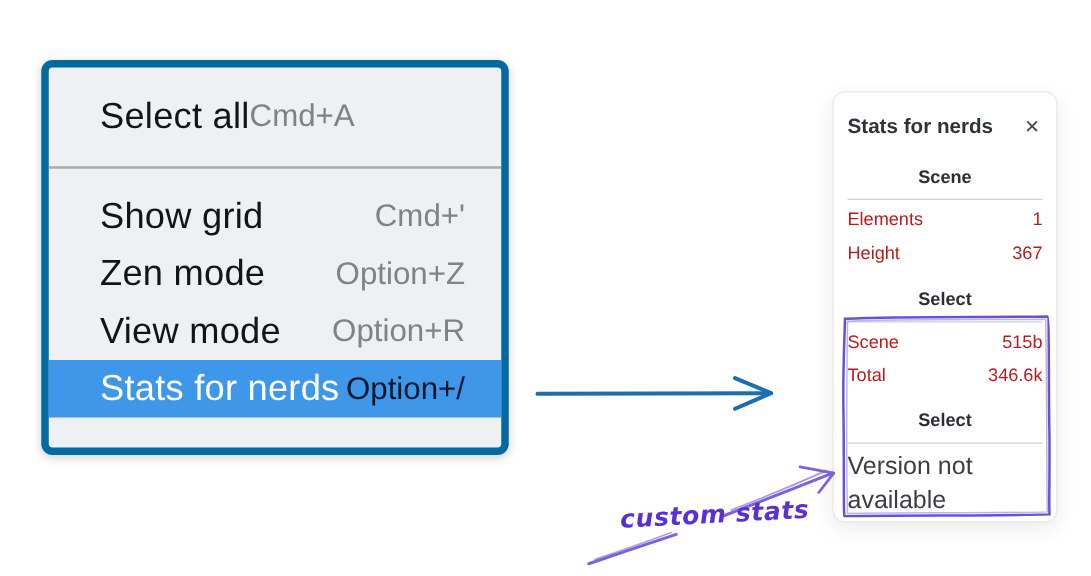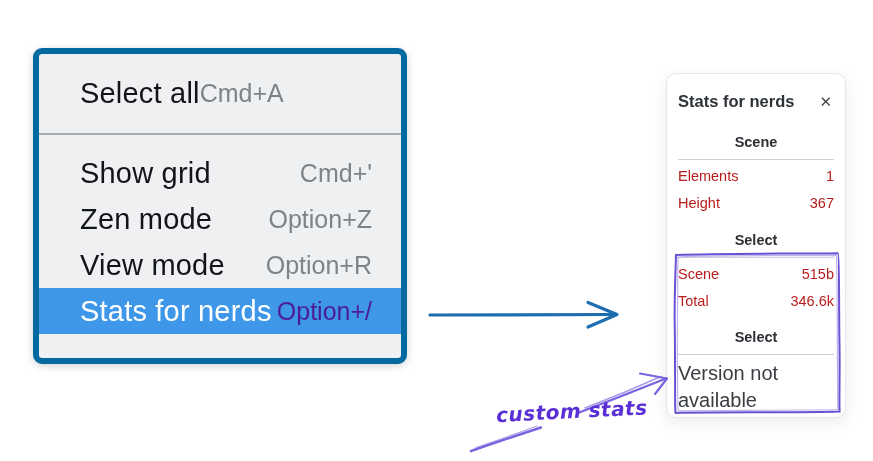--- a/index.html
+++ b/index.html
@@ -17,21 +17,21 @@
   .menu-divider { height:0; border-top:2px solid #a6abb1; }
   .menu-sec-bottom { padding-top:15px; }
   .menu-item {
     height:46px; display:flex; align-items:center; justify-content:space-between;
     padding:0 29px 0 41px; cursor:default;
   }
   .menu-item .mi-label { font-size:29px; color:#131417; letter-spacing:0.2px; }
   .menu-item .mi-shortcut { font-size:25px; color:#7e838a; }
   .menu-item.selected { background:#3e97e8; }
   .menu-item.selected .mi-label { color:#ffffff; }
-  .menu-item.selected .mi-shortcut { color:#4c1d95; }
+  .menu-item.selected .mi-shortcut { color:#0f172a; }
 
   
   .panel {
     position:absolute; left:666px; top:73px; width:180px; height:345px;
     background:#ffffff; border:1px solid #e6e7ea; border-radius:10px;
     box-shadow:0 5px 16px rgba(0,0,0,0.08);
     padding:17px 11px 8px; color:#383c40;
   }
   .panel-header { display:flex; align-items:center; justify-content:space-between; }
   .panel-title { font-size:16.5px; font-weight:bold; color:#2e3338; line-height:21px; }

